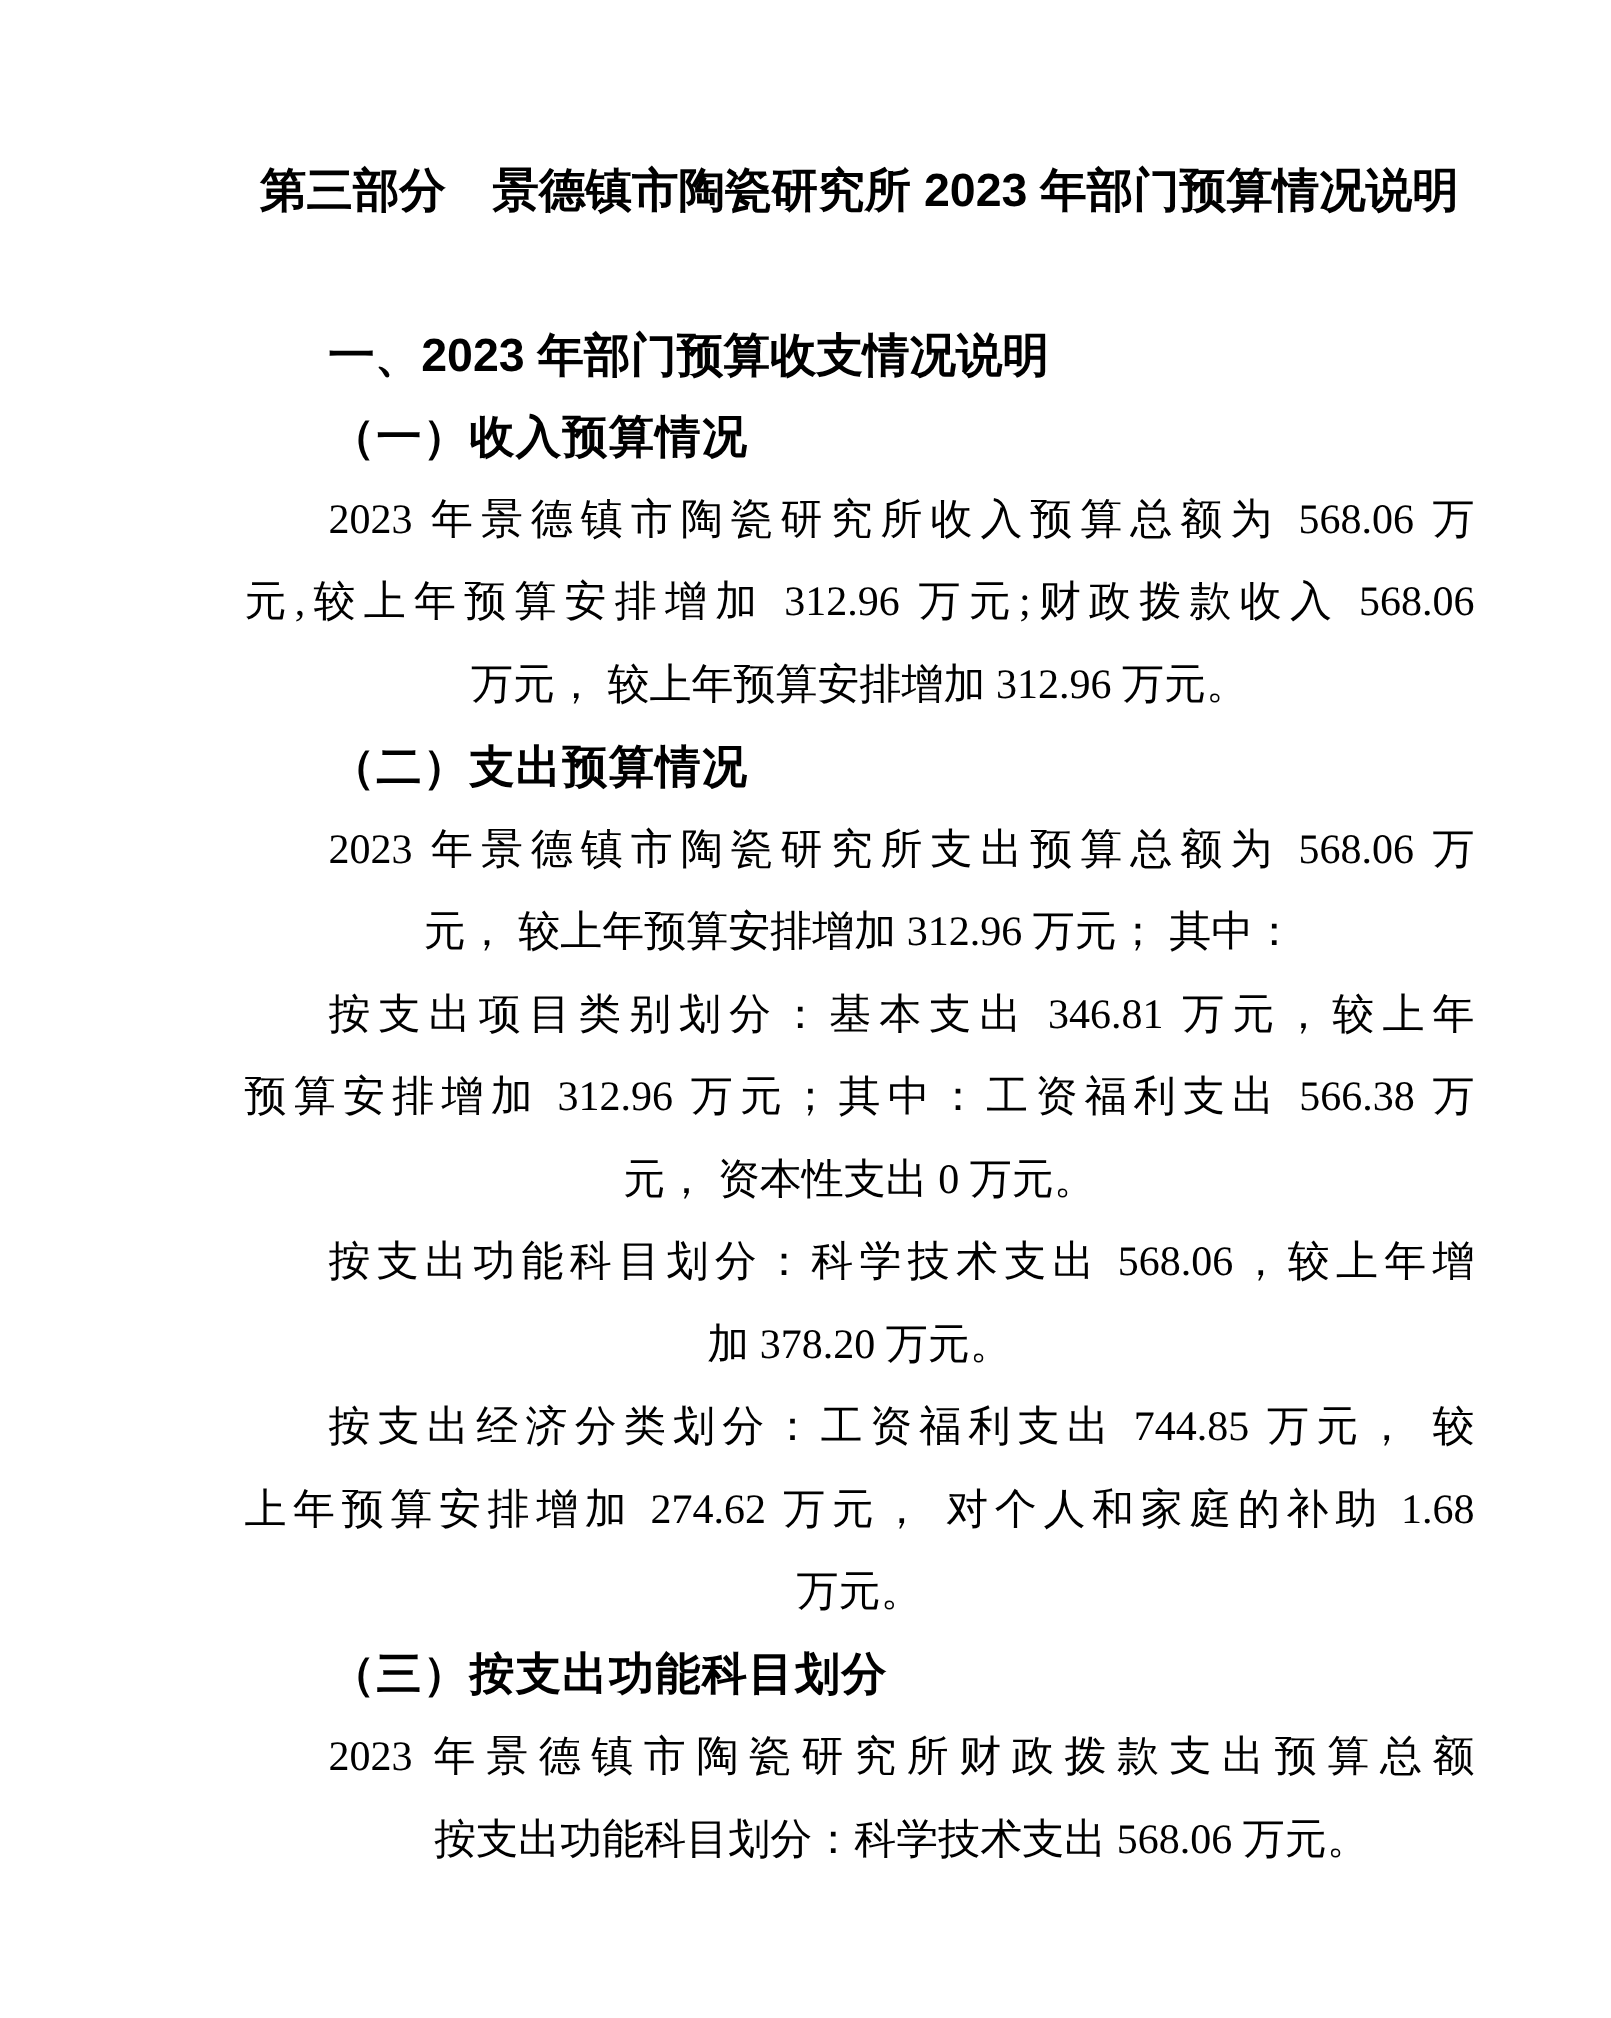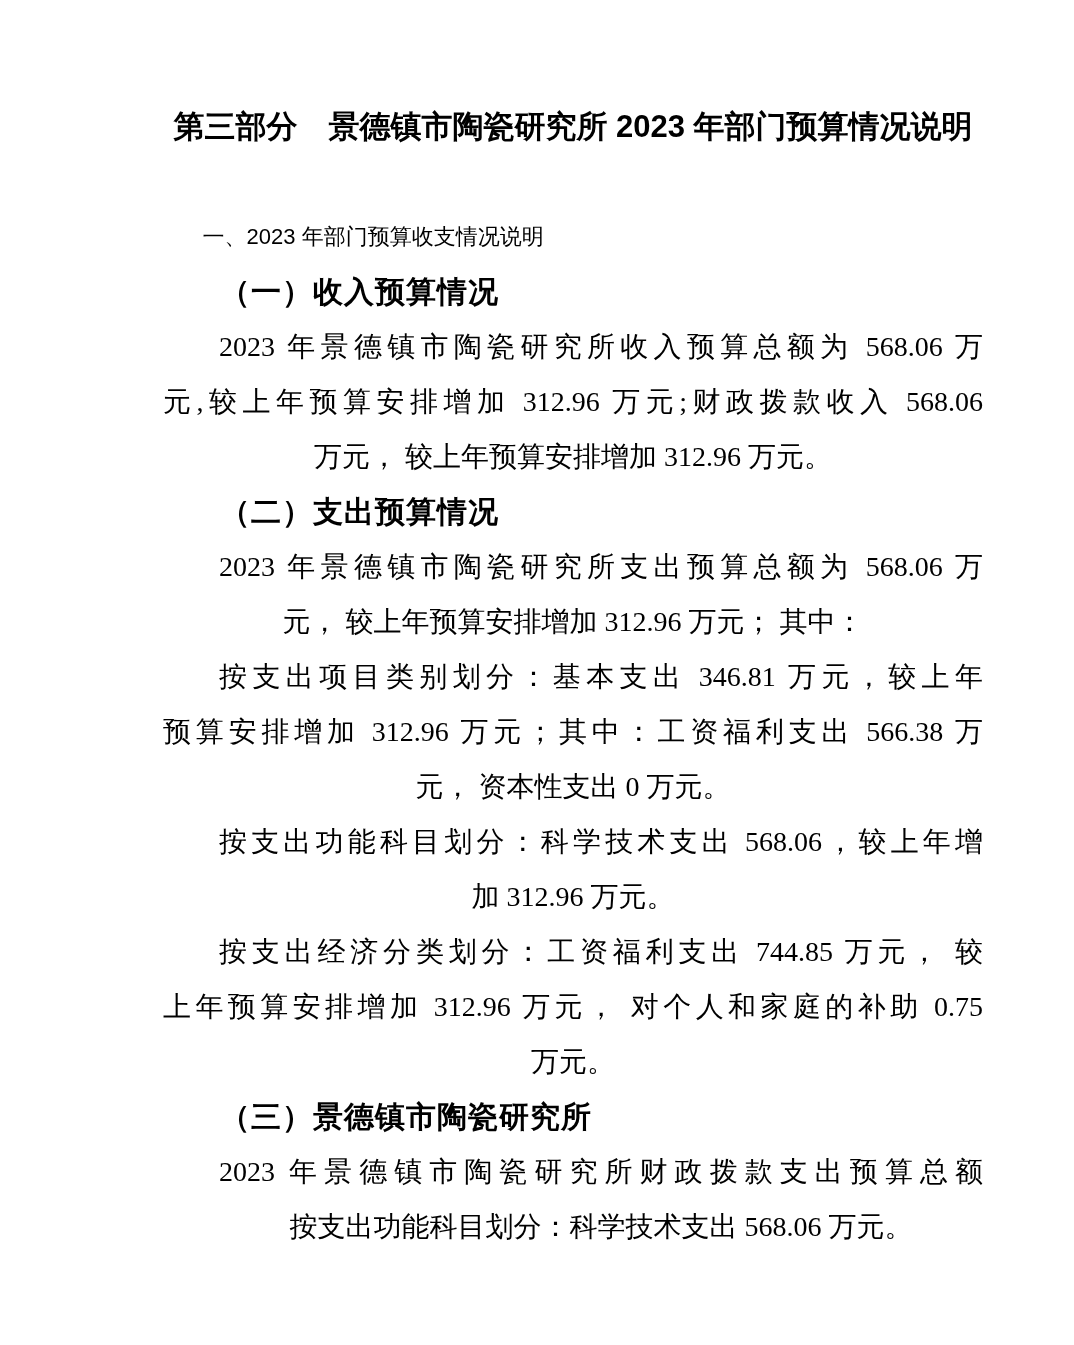--- a/index.html
+++ b/index.html
@@ -24,22 +24,22 @@
     font-family: "Liberation Sans", "DejaVu Sans", sans-serif;
     font-weight: 700;
     font-size: 31px;
     line-height: 56px;
     text-align: center;
     margin-bottom: 54px;
     white-space: nowrap;
   }
   .h1 {
     font-family: "Liberation Sans", "DejaVu Sans", sans-serif;
-    font-weight: 400;
-    font-size: 22px;
+    font-weight: 700;
+    font-size: 31px;
     line-height: 55px;
     text-indent: 1.8em;
     white-space: nowrap;
   }
   .subhead {
     font-family: "Liberation Serif", "DejaVu Serif", serif;
     font-weight: 700;
     font-size: 30px;
     line-height: 55px;
     text-indent: 1.9em;
@@ -79,25 +79,25 @@
   <div class="subhead">（二）支出预算情况</div>
 
   <div class="line fill indent">2023 年景德镇市陶瓷研究所支出预算总额为 568.06 万</div>
   <div class="line">元， 较上年预算安排增加 312.96 万元； 其中：</div>
 
   <div class="line fill indent">按支出项目类别划分：基本支出 346.81 万元，较上年</div>
   <div class="line fill">预算安排增加 312.96 万元；其中：工资福利支出 566.38 万</div>
   <div class="line">元， 资本性支出 0 万元。</div>
 
   <div class="line fill indent">按支出功能科目划分：科学技术支出 568.06，较上年增</div>
-  <div class="line">加 312.96 万元。</div>
+  <div class="line">加 378.20 万元。</div>
 
   <div class="line fill indent">按支出经济分类划分：工资福利支出 744.85 万元， 较</div>
-  <div class="line fill">上年预算安排增加 312.96 万元， 对个人和家庭的补助 0.75</div>
+  <div class="line fill">上年预算安排增加 274.62 万元， 对个人和家庭的补助 1.68</div>
   <div class="line">万元。</div>
 
-  <div class="subhead">（三）景德镇市陶瓷研究所</div>
+  <div class="subhead">（三）按支出功能科目划分</div>
 
   <div class="line fill indent">2023 年景德镇市陶瓷研究所财政拨款支出预算总额</div>
 
   <div class="line indent">按支出功能科目划分：科学技术支出 568.06 万元。</div>
 
 </div>
 
 </body></html>

